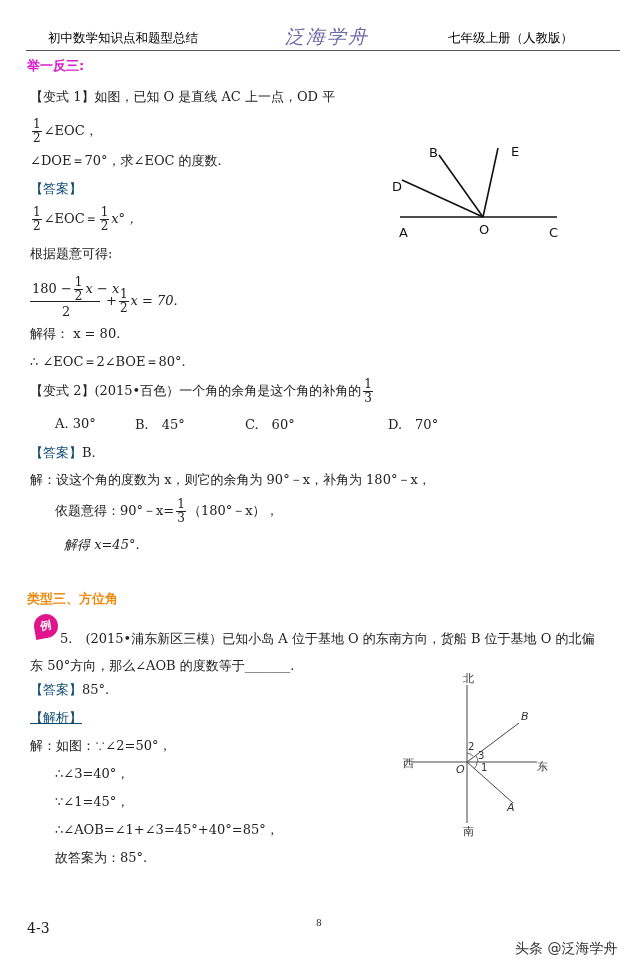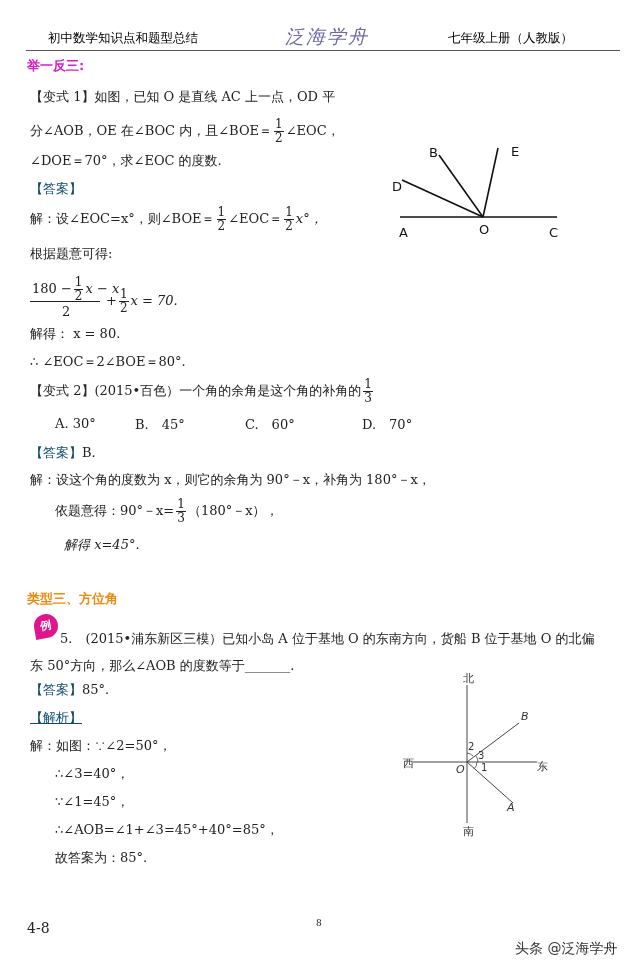--- a/index.html
+++ b/index.html
@@ -27,26 +27,26 @@
 
 <div class="abs hdr" style="left:48px;top:30px;">初中数学知识点和题型总结</div>
 <div class="abs brand" style="left:285px;top:24px;">泛海学舟</div>
 <div class="abs hdr" style="left:448px;top:30px;">七年级上册（人教版）</div>
 <div class="rule"></div>
 
 <div class="abs magenta" style="left:27px;top:57px;">举一反三:</div>
 
 <div class="abs" style="left:30px;top:88px;">【变式 1】如图，已知 O 是直线 AC 上一点，OD 平</div>
 <div class="abs" style="left:30px;top:118px;">
-  <span>分∠AOB，OE 在∠BOC 内，且∠BOE＝</span><span class="frac"><span class="num">1</span><span>2</span></span><span>∠EOC，</span>
+  <span class="frac"><span class="num">1</span><span>2</span></span><span>∠EOC，</span>
 </div>
 <div class="abs" style="left:30px;top:152px;">∠DOE＝70°，求∠EOC 的度数.</div>
 <div class="abs tag" style="left:30px;top:180px;">【答案】</div>
 <div class="abs" style="left:30px;top:206px;">
-  <span>解：设∠EOC=x°，则∠BOE＝</span><span class="frac"><span class="num">1</span><span>2</span></span><span>∠EOC＝</span><span class="frac"><span class="num">1</span><span>2</span></span><span style="font-style:italic">x°，</span>
+  <span class="frac"><span class="num">1</span><span>2</span></span><span>∠EOC＝</span><span class="frac"><span class="num">1</span><span>2</span></span><span style="font-style:italic">x°，</span>
 </div>
 <div class="abs" style="left:30px;top:245px;">根据题意可得:</div>
 
 <div class="abs" style="left:30px;top:268px;width:240px;height:50px;">
   <div class="abs" style="left:2px;top:8px;">
     <span>180 −</span><span class="frac"><span class="num">1</span><span>2</span></span><span style="font-style:italic">x − x</span>
   </div>
   <div class="abs" style="left:0px;top:33px;width:70px;border-top:1px solid #222;"></div>
   <div class="abs" style="left:32px;top:36px;">2</div>
   <div class="abs" style="left:76px;top:20px;">
@@ -69,21 +69,21 @@
   <text x="44" y="22" font-size="13" fill="#111">B</text>
   <text x="126" y="21" font-size="13" fill="#111">E</text>
 </svg>
 
 <div class="abs" style="left:30px;top:378px;">
   <span>【变式 2】(2015•百色）一个角的余角是这个角的补角的</span><span class="frac"><span class="num">1</span><span>3</span></span>
 </div>
 <div class="abs" style="left:55px;top:416px;">A. 30°</div>
 <div class="abs" style="left:135px;top:416px;">B.　45°</div>
 <div class="abs" style="left:245px;top:416px;">C.　60°</div>
-<div class="abs" style="left:362px;top:416px;">D.　70°</div>
+<div class="abs" style="left:388px;top:416px;">D.　70°</div>
 <div class="abs" style="left:30px;top:444px;">
   <span class="tag">【答案】</span><span>B.</span>
 </div>
 <div class="abs" style="left:30px;top:471px;">解：设这个角的度数为 x，则它的余角为 90°－x，补角为 180°－x，</div>
 <div class="abs" style="left:55px;top:498px;">
   <span>依题意得：90°－x=</span><span class="frac"><span class="num">1</span><span>3</span></span><span>（180°－x），</span>
 </div>
 <div class="abs" style="left:64px;top:536px;font-style:italic;">解得 x=45°.</div>
 
 <div class="abs orange" style="left:27px;top:590px;">类型三、方位角</div>
@@ -113,15 +113,15 @@
   <text x="18" y="102" font-size="11" fill="#333">西</text>
   <text x="152" y="105" font-size="11" fill="#333">东</text>
   <text x="71" y="108" font-size="11" font-style="italic" fill="#333">O</text>
   <text x="122" y="146" font-size="11" font-style="italic" fill="#333">A</text>
   <text x="136" y="55" font-size="11" font-style="italic" fill="#333">B</text>
   <text x="96" y="106" font-size="10" fill="#333">1</text>
   <text x="83" y="85" font-size="10" fill="#333">2</text>
   <text x="93" y="94" font-size="10" fill="#333">3</text>
 </svg>
 
-<div class="abs footer-num" style="left:27px;top:920px;">4-8</div>
+<div class="abs footer-num" style="left:27px;top:920px;">4-3</div>
 <div class="abs" style="left:316px;top:918px;font-size:9px;">8</div>
 <div class="abs watermark" style="left:515px;top:940px;">头条 @泛海学舟</div>
 
 </body></html>

